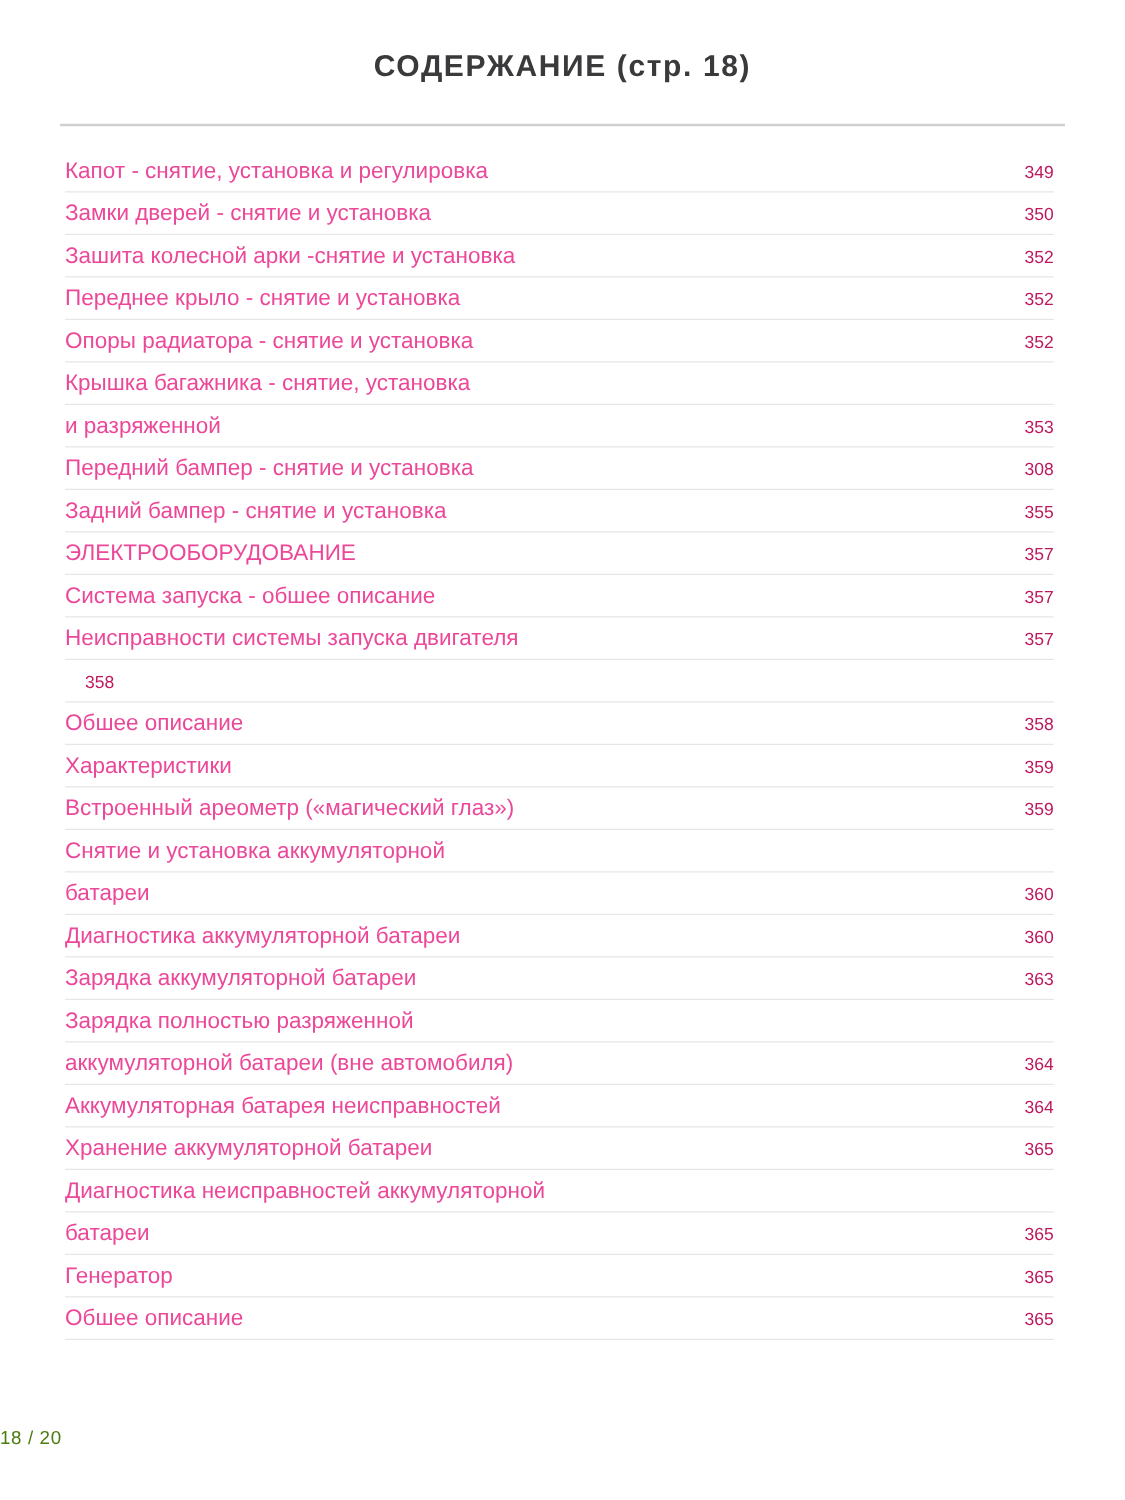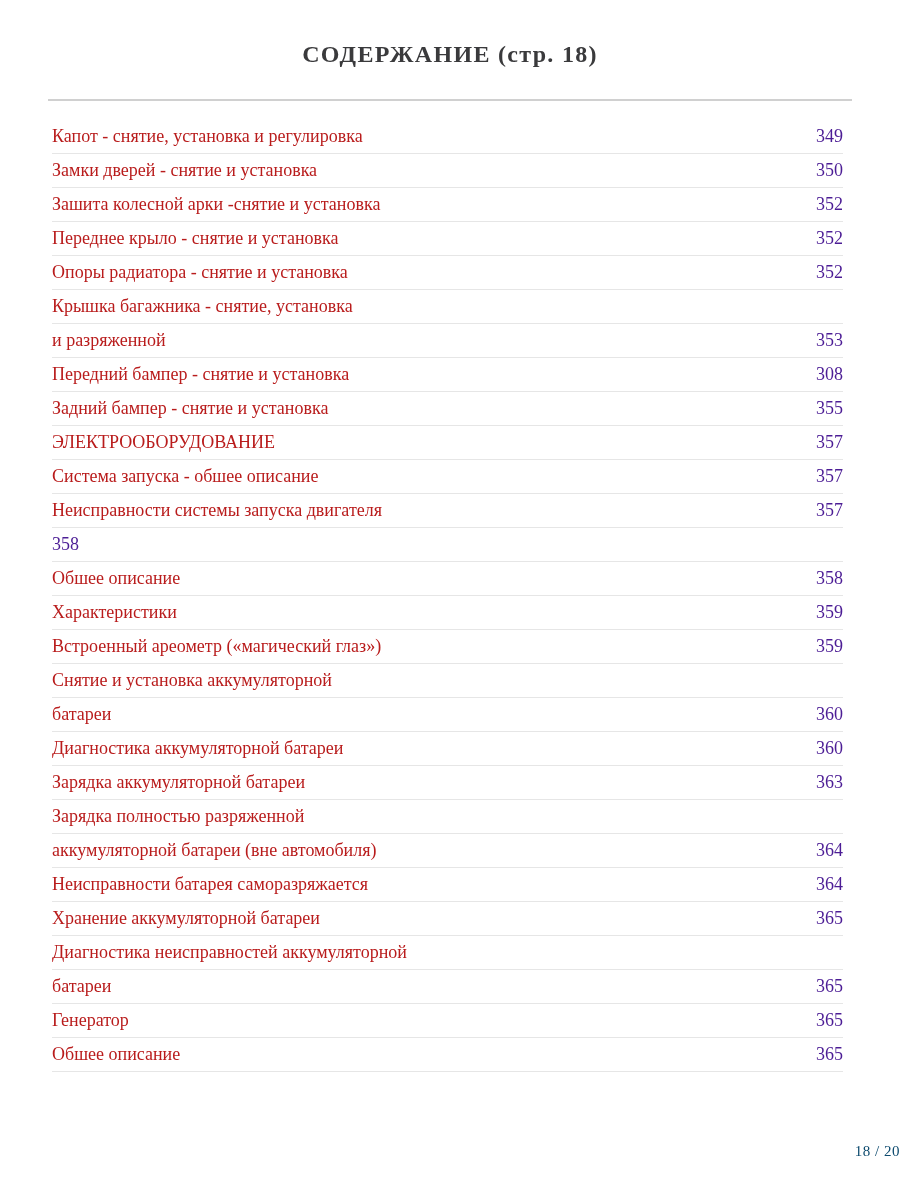--- a/index.html
+++ b/index.html
@@ -7,21 +7,20 @@
     padding: 0;
     background: #ffffff;
     font-family: "Liberation Sans", sans-serif;
   }
   .page {
     position: relative;
     width: 900px;
     height: 1200px;
     background: #ffffff;
     overflow: hidden;
-    font-family: Liberation Serif, serif;
   }
   .title {
     margin: 0;
     padding-top: 38px;
     line-height: 32px;
     text-align: center;
     font-size: 24px;
     font-weight: 700;
     letter-spacing: 1.3px;
     color: #3a3a3c;
@@ -37,34 +36,35 @@
   .toc-row {
     display: flex;
     justify-content: space-between;
     align-items: center;
     height: 34px;
     box-sizing: border-box;
     border-bottom: 1px solid #e6e6e6;
   }
   .toc-label {
     font-size: 18px;
-    color: #b91c1c;
+    color: #ec4899;
     white-space: nowrap;
   }
   .toc-page {
-    font-size: 18px;
-    color: #4c1d95;
+    font-size: 14px;
+    color: #be185d;
+    margin-left: 16px;
     white-space: nowrap;
   }
   .footer {
     margin-top: 69px;
-    text-align: right;
+    text-align: left;
     font-size: 15px;
     line-height: 20px;
-    color: #0c4a6e;
+    color: #4d7c0f;
     letter-spacing: 0.5px;
   }
 </style>
 </head>
 <body>
 
 <div class="page">
   <h1 class="title">СОДЕРЖАНИЕ (стр. 18)</h1>
 
   <hr class="title-divider">
@@ -173,21 +173,21 @@
     <span class="toc-label">Зарядка полностью разряженной</span>
     <span class="toc-page"></span>
   </div>
 
   <div class="toc-row">
     <span class="toc-label">аккумуляторной батареи (вне автомобиля)</span>
     <span class="toc-page">364</span>
   </div>
 
   <div class="toc-row">
-    <span class="toc-label">Неисправности батарея саморазряжается</span>
+    <span class="toc-label">Аккумуляторная батарея неисправностей</span>
     <span class="toc-page">364</span>
   </div>
 
   <div class="toc-row">
     <span class="toc-label">Хранение аккумуляторной батареи</span>
     <span class="toc-page">365</span>
   </div>
 
   <div class="toc-row">
     <span class="toc-label">Диагностика неисправностей аккумуляторной</span>

